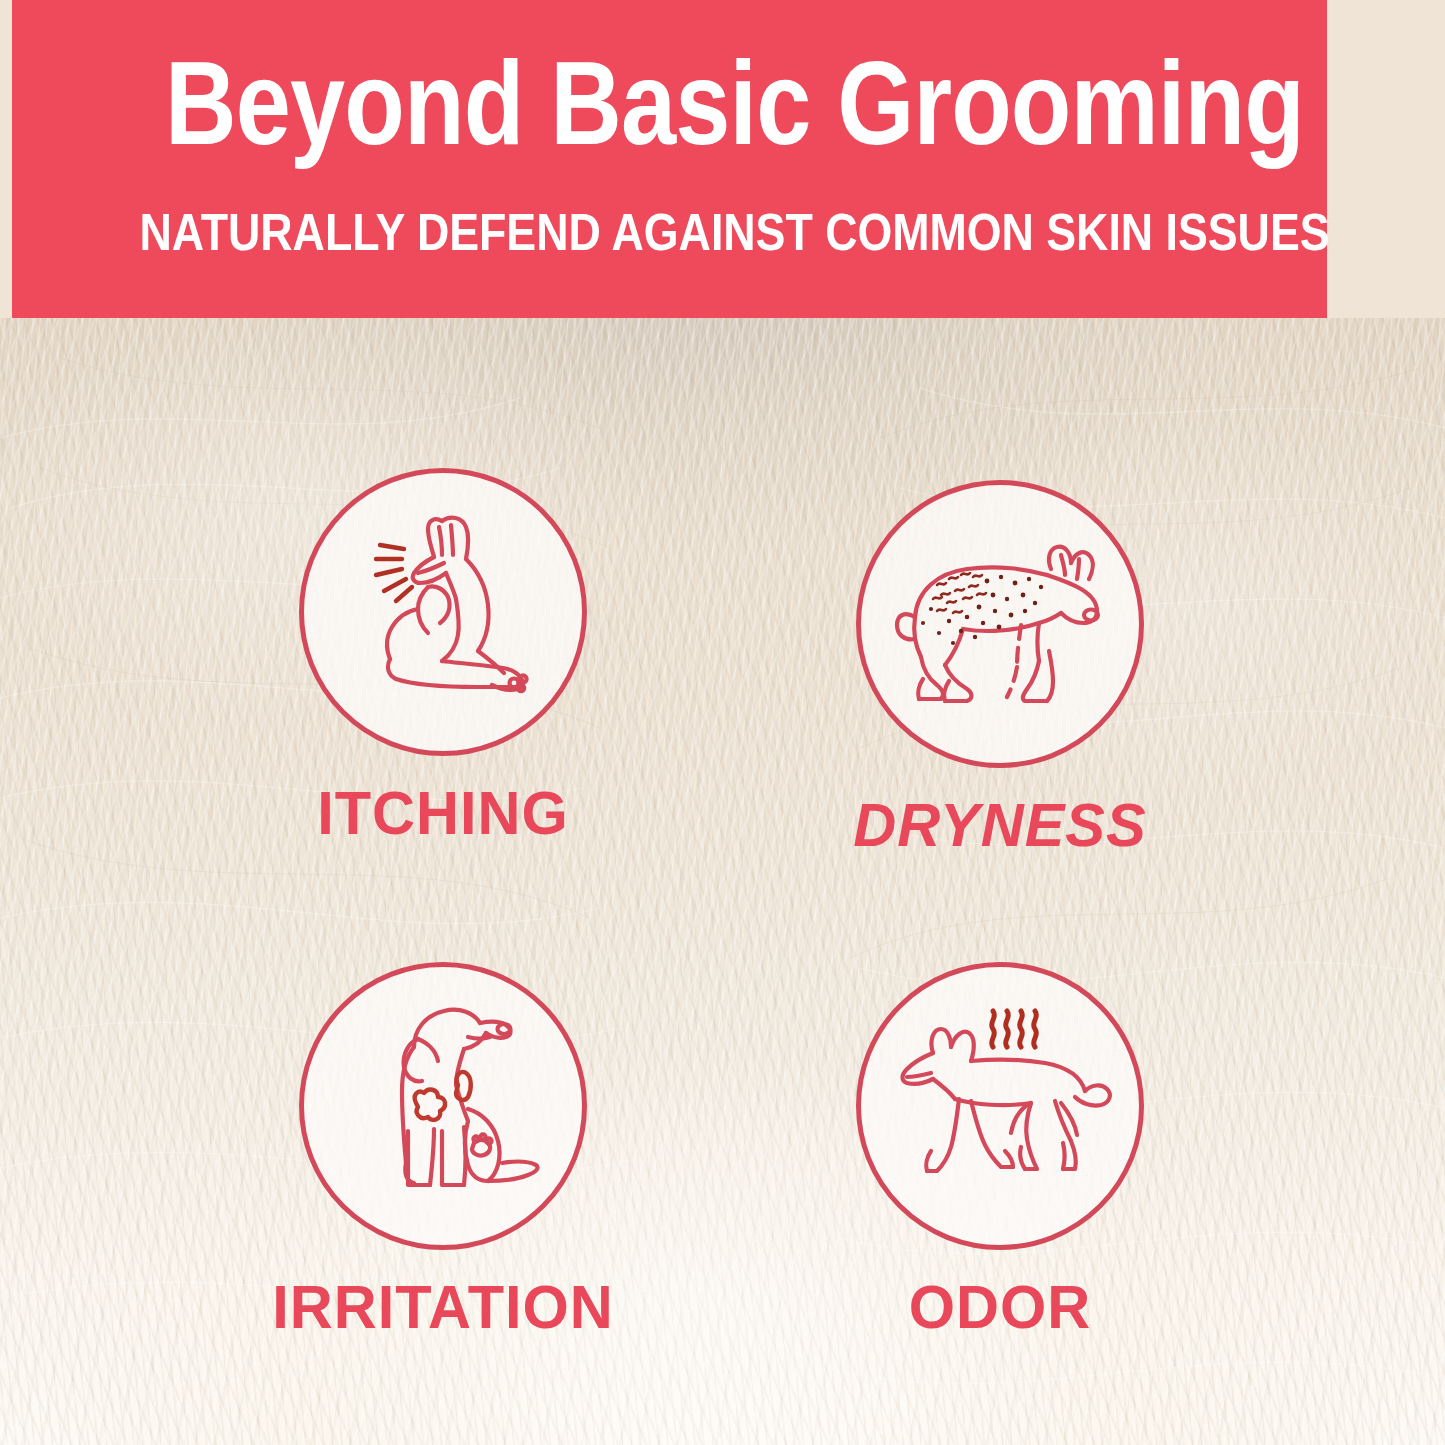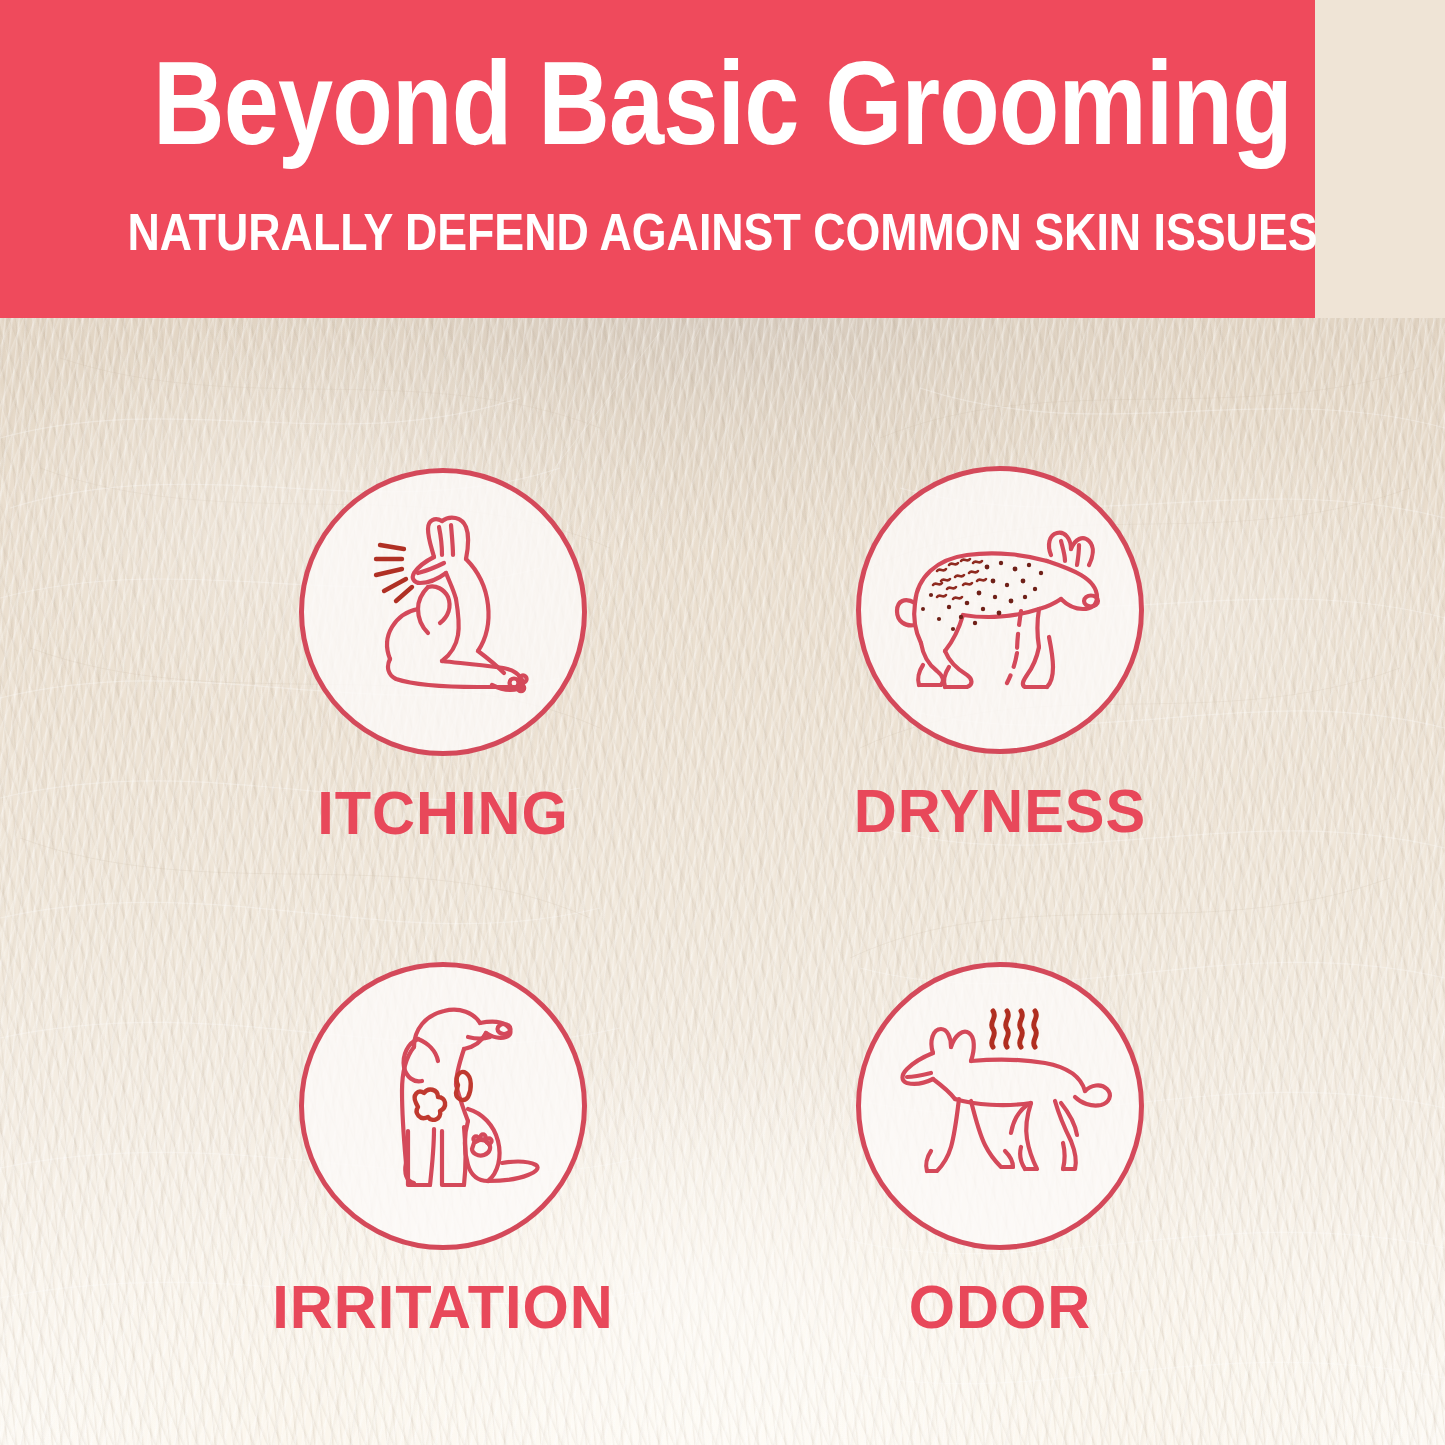--- a/index.html
+++ b/index.html
@@ -15,21 +15,21 @@
     position: relative;
     width: 1445px;
     height: 1445px;
     overflow: hidden;
     background: #efe4d6;
   }
 
   
   .banner {
     position: absolute;
-    left: 0;
+    left: 12px;
     top: 0;
     width: 1315px;
     height: 318px;
     background: #ef4a5c;
     z-index: 5;
   }
   .banner-title {
     position: absolute;
     left: 0;
     top: 44px;
@@ -158,21 +158,21 @@
     width: 1191px;
     height: 1127px;
     z-index: 3;
   }
   .cell {
     position: absolute;
     width: 420px;
     text-align: center;
   }
   .cell-itching    { left: 233px;  top: 150px; }
-  .cell-dryness    { left: 790px;  top: 148px; }
+  .cell-dryness    { left: 790px;  top: 162px; font-style: italic; }
   .cell-irritation { left: 233px;  top: 644px; }
   .cell-odor       { left: 790px;  top: 644px; }
 
   .badge {
     width: 288px;
     height: 288px;
     margin: 0 auto;
     border-radius: 50%;
     border: 5px solid #d4495a;
     background: rgba(253,250,249,0.80);

